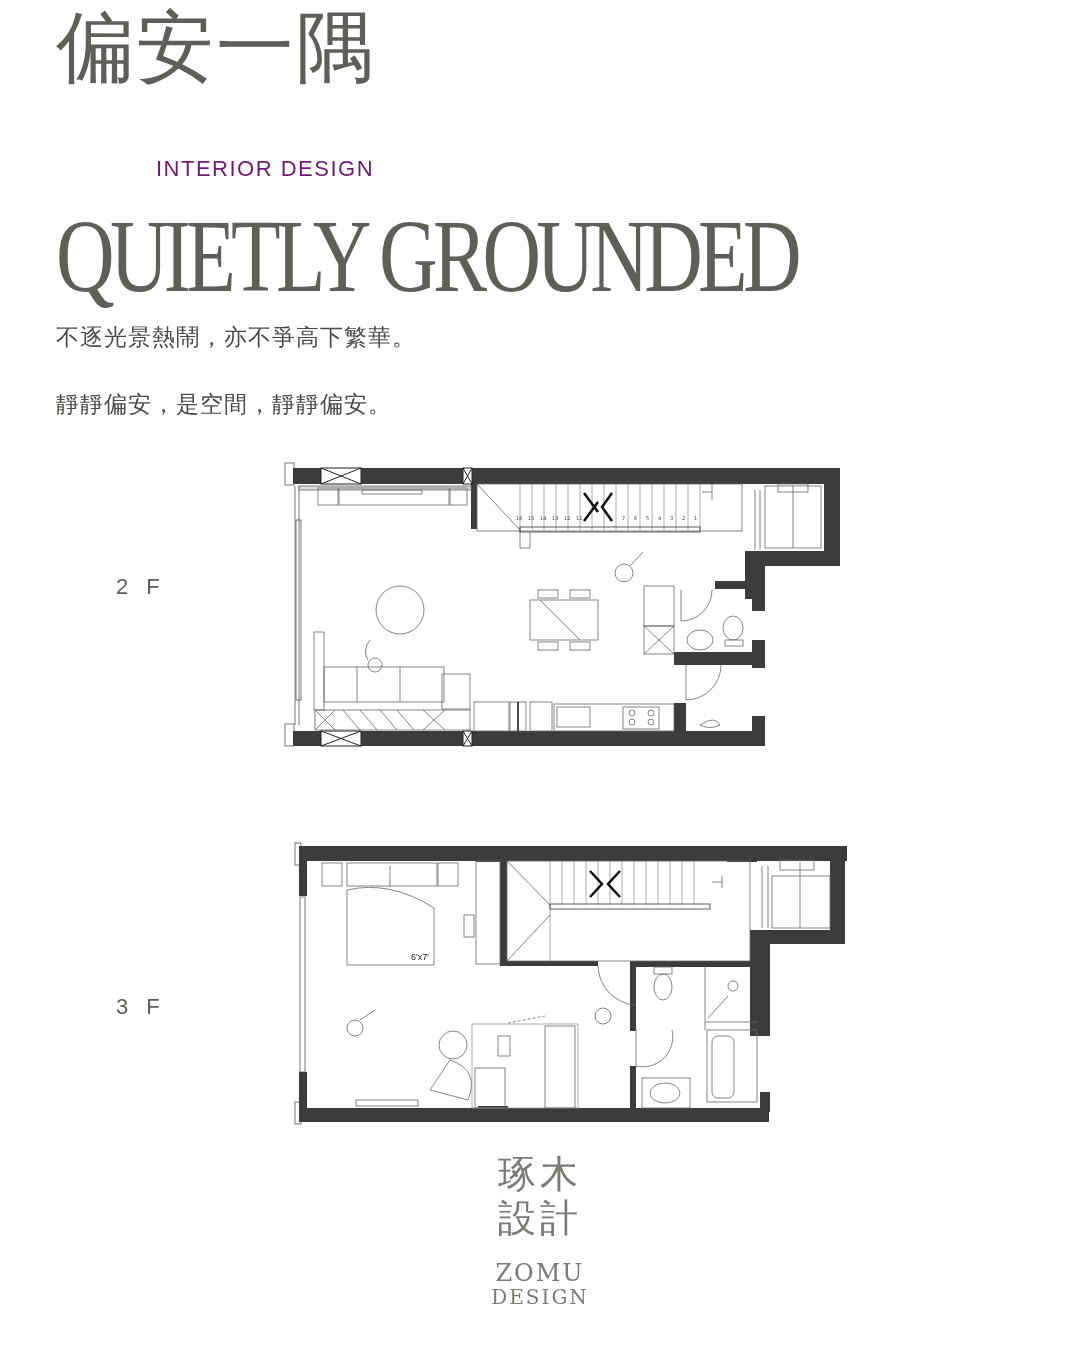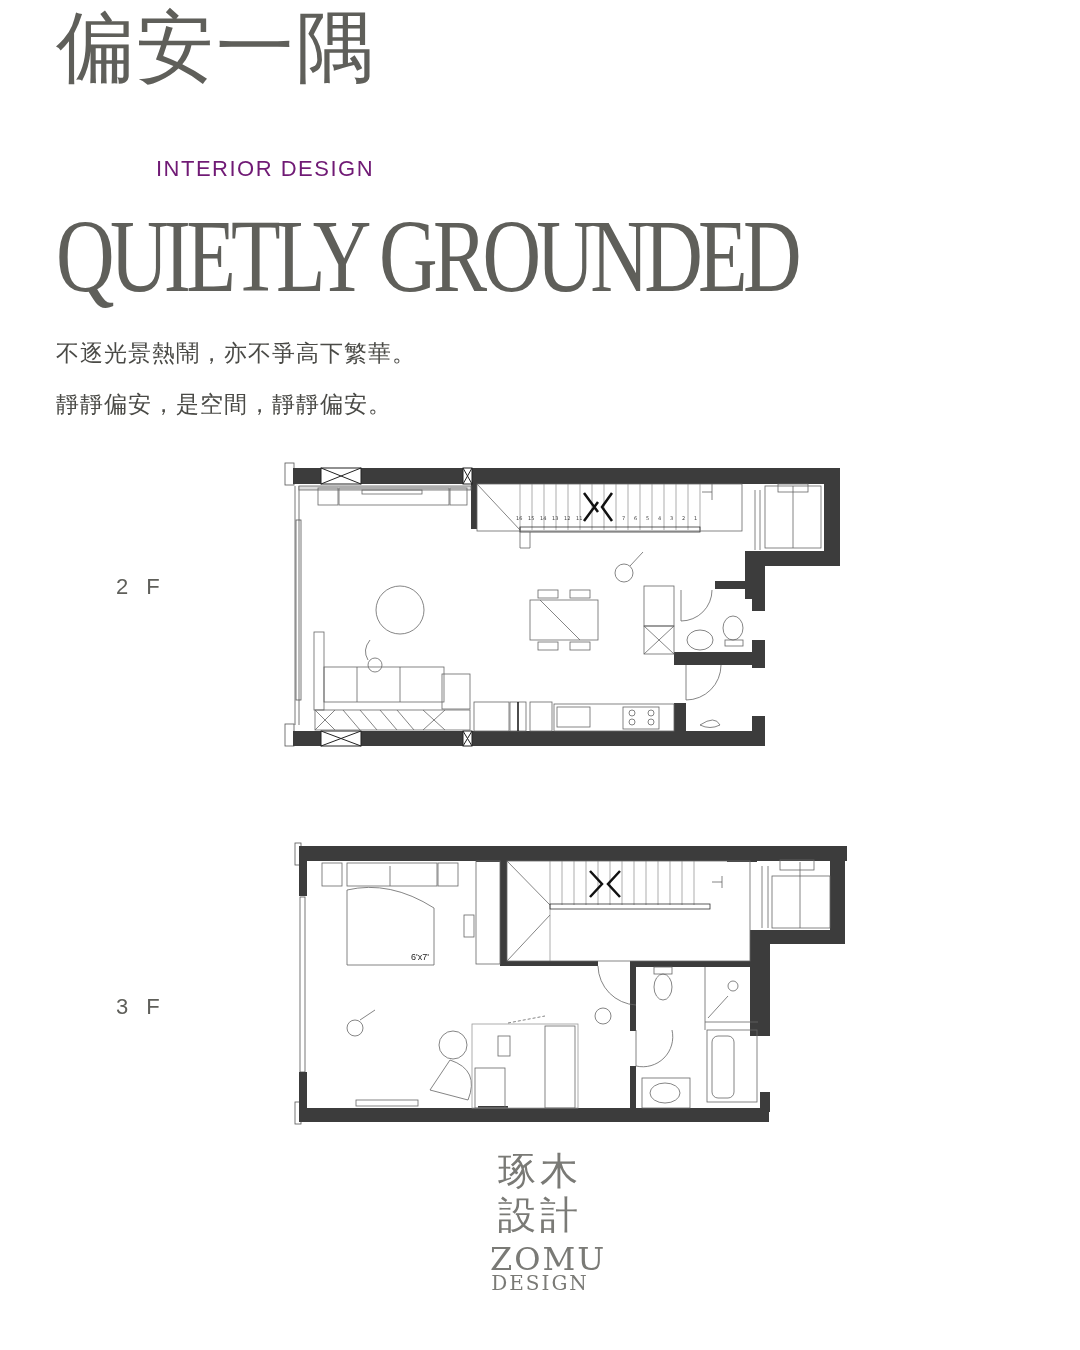--- a/index.html
+++ b/index.html
@@ -20,40 +20,40 @@
     font-family: "Liberation Serif", serif; font-size: 104px;
     color: #5f5f5a; line-height: 1; letter-spacing: -6px;
     transform: scaleX(0.78); transform-origin: left top;
     white-space: nowrap;
   }
   .poem {
     left: 56px;
     font-family: "DejaVu Sans", sans-serif; font-size: 23px;
     color: #4a4a46; letter-spacing: 1px;
   }
-  .poem1 { top: 338px; text-align: center; }
+  .poem1 { top: 322px; text-align: center; }
   .poem2 { top: 389px; }
   .floor-label {
     left: 116px;
     font-family: "Liberation Sans", sans-serif; font-size: 22px;
     color: #5f5f5a; letter-spacing: 6px; text-align: right;
   }
   .fl2 { top: 574px; }
   .fl3 { top: 994px; }
   .plan { position: absolute; }
   .logo {
     left: 490px; top: 1152px; width: 100px; text-align: center; color: #7a7a76;
   }
   .logo-cn {
-    font-family: Liberation Mono, monospace; font-size: 38px; line-height: 44px; letter-spacing: 4px;
+    font-family: Liberation Serif, serif; font-size: 38px; line-height: 44px; letter-spacing: 4px;
     display: block;
   }
   .logo-en1 {
-    font-family: "DejaVu Serif", serif; font-size: 32px; letter-spacing: 2px;
-    display: block; margin-top: 6px; line-height: 26px;
+    font-family: "DejaVu Serif", serif; font-size: 24px; letter-spacing: 2px;
+    display: block; margin-top: 20px; line-height: 26px;
   }
   .logo-en2 {
     font-family: "DejaVu Serif", serif; font-size: 20px; letter-spacing: 2px;
     display: block; line-height: 22px;
   }
 </style>
 </head>
 <body>
 
 <div class="abs title-cn">偏安一隅</div>

